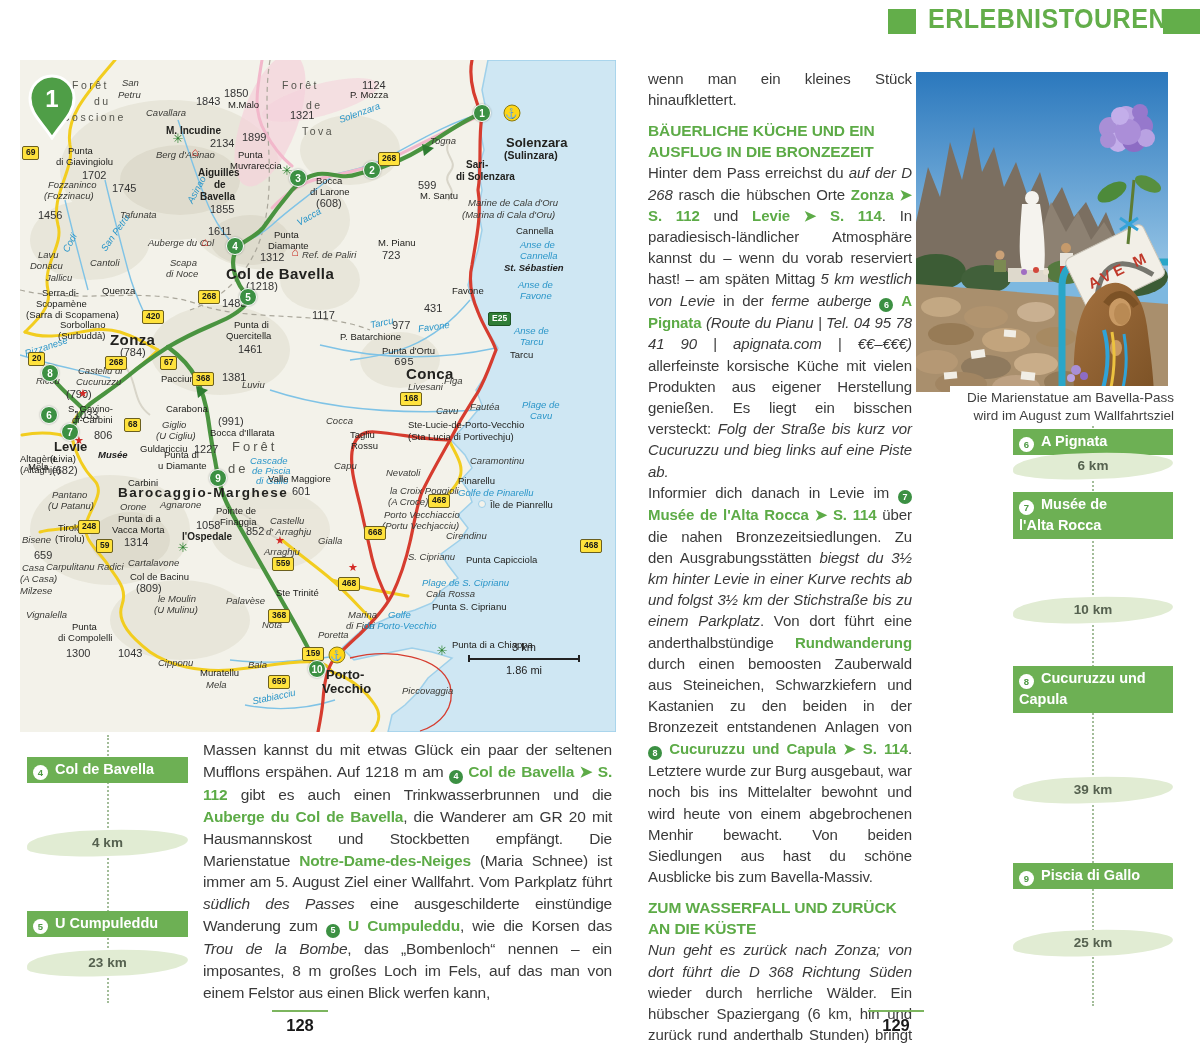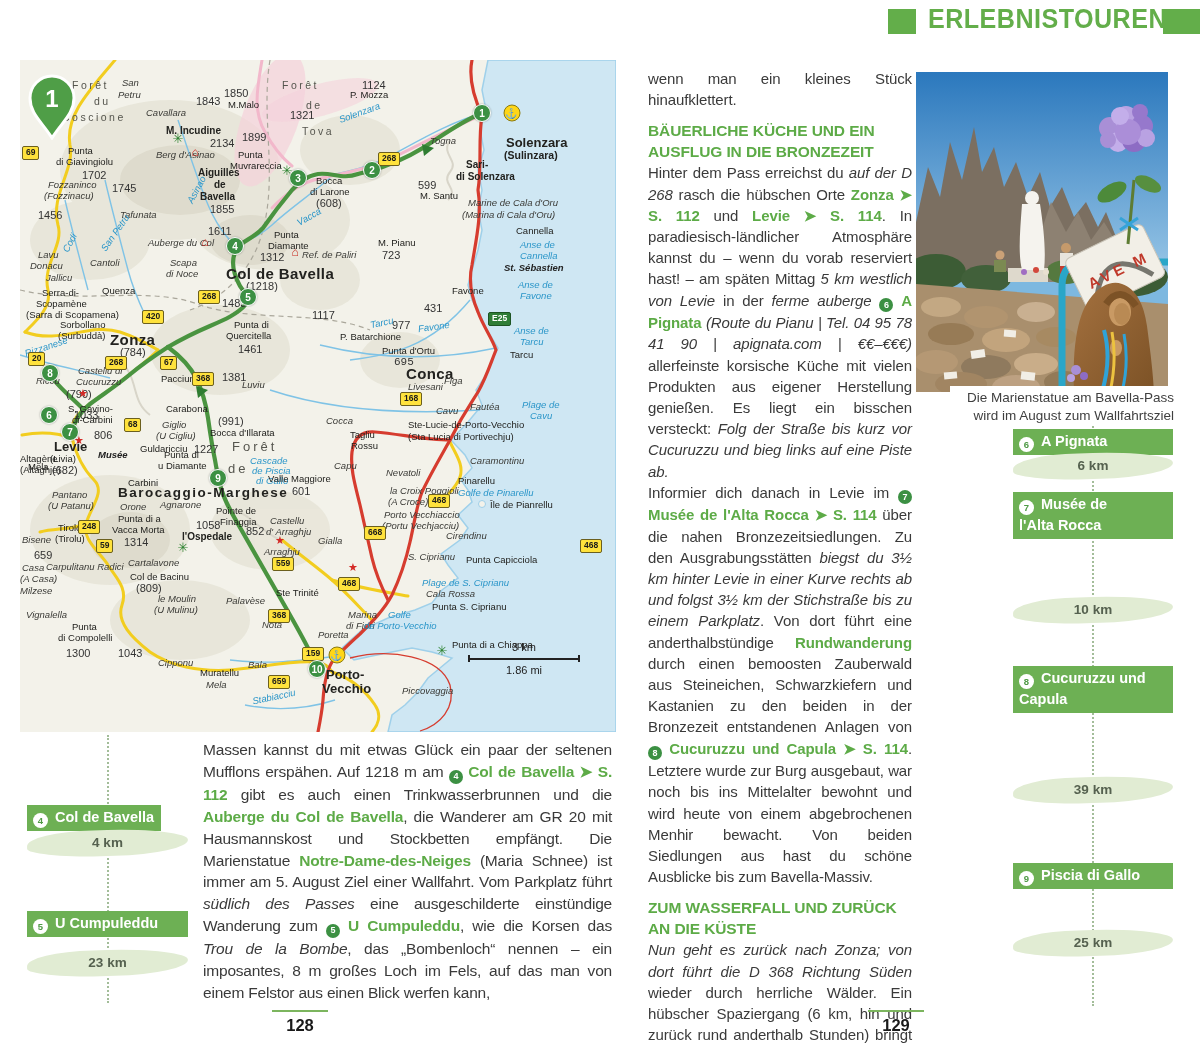--- a/index.html
+++ b/index.html
@@ -541,21 +541,21 @@
       </g>
     </svg>
   </div>
   <div class="caption">
     <div>Die Marienstatue am Bavella-Pass</div>
     <div>wird im August zum Wallfahrtsziel</div>
   </div>
 
   <div id="margins">
       <div class="mline" style="left: 107px; top: 735px; height: 268px;"></div>
-      <div class="mbar" style="left: 27px; top: 757px; width: 134px; margin-top: 48px;"><span class="mnum">4</span><span>Col de Bavella</span></div>
+      <div class="mbar" style="left: 27px; top: 757px; width: 161px;"><span class="mnum">4</span><span>Col de Bavella</span></div>
       <div class="brush" style="left: 27px; top: 830px; width: 161px;">
         <span>4 km</span>
       </div>
       <div class="mbar" style="left: 27px; top: 911px; width: 161px;"><span class="mnum">5</span><span>U Cumpuleddu</span></div>
       <div class="brush" style="left: 27px; top: 950px; width: 161px;">
         <span>23 km</span>
       </div>
       <div class="mline" style="left: 1092px; top: 426px; height: 580px;"></div>
       <div class="mbar" style="left: 1013px; top: 429px; width: 160px;"><span class="mnum">6</span><span>A Pignata</span></div>
       <div class="brush" style="left: 1013px; top: 453px; width: 160px;">

